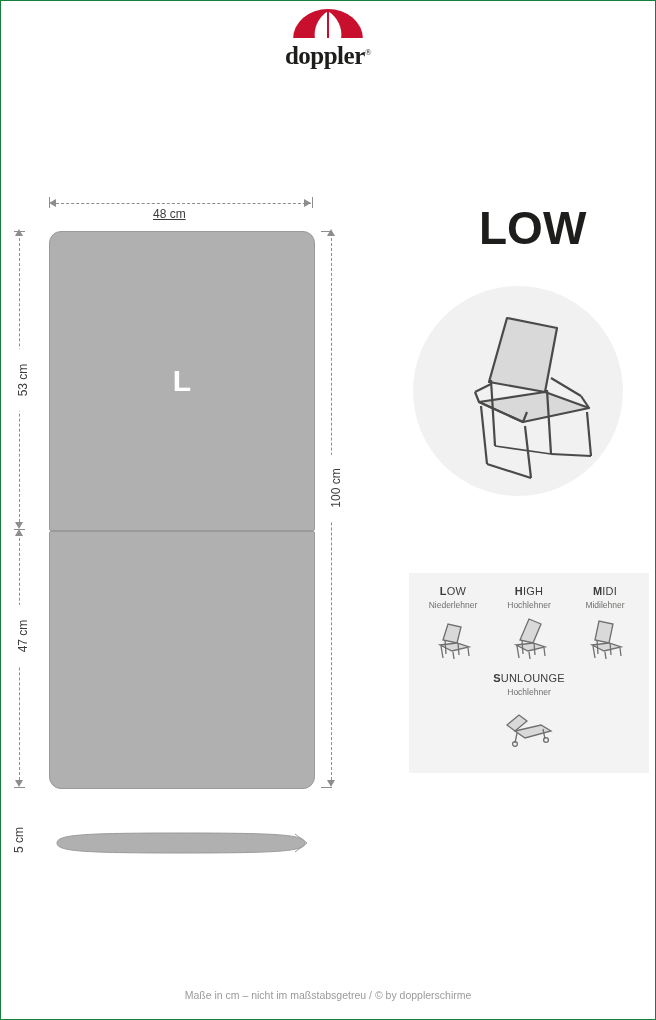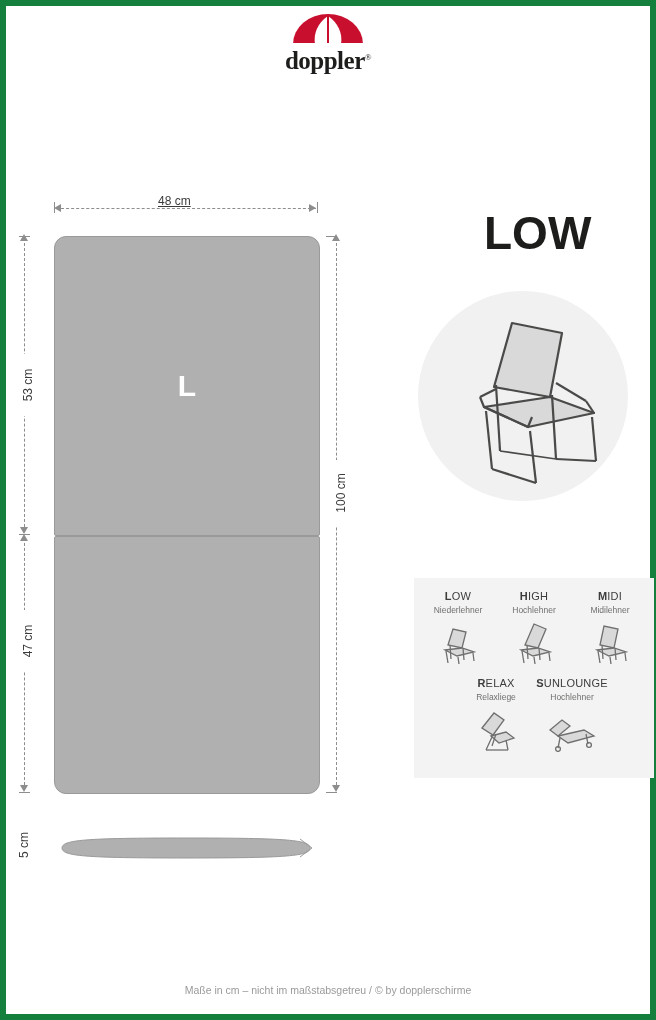--- a/index.html
+++ b/index.html
@@ -11,21 +11,21 @@
     width: 656px;
     height: 1020px;
     position: relative;
     font-family: "Liberation Sans", sans-serif;
     color: #3c3c3b;
     overflow: hidden;
   }
   .page {
     position: absolute;
     inset: 0;
-    border: 6px solid #15803d;
+    border: 1px solid #15803d;
     box-sizing: border-box;
   }
 
   
   .logo {
     position: absolute;
     left: 0; right: 0;
     top: 8px;
     height: 68px;
     display: flex;
@@ -255,21 +255,21 @@
     <div class="logo-word"><span>doppler</span><sup>®</sup></div>
   </div>
 
   <div class="cushion-area">
 
     <div class="dim-line dim-h" style="left:50px; top:22px; width:260px;"></div>
     <div class="arrow arrow-left" style="left:48px; top:18px;"></div>
     <div class="arrow arrow-right" style="left:303px; top:18px;"></div>
     <div class="tick-v" style="left:48px; top:16px;"></div>
     <div class="tick-v" style="left:311px; top:16px;"></div>
-    <div class="dim-label" style="left:148px; top:8px;text-decoration:underline;">48 cm</div>
+    <div class="dim-label" style="left:148px; top:26px;text-decoration:underline;">48 cm</div>
 
     <div class="pad pad-top">
       <span class="pad-letter">L</span>
     </div>
     <div class="pad pad-bottom"></div>
 
     <div class="dim-line dim-v" style="left:18px; top:52px; height:294px;"></div>
     <div class="arrow arrow-up" style="left:14px; top:48px;"></div>
     <div class="arrow arrow-down" style="left:14px; top:341px;"></div>
     <div class="tick-h" style="left:13px; top:50px;"></div>
@@ -382,36 +382,20 @@
                 <path d="M37 30 L38 38"></path>
             <path d="M14 22 L15 36"></path>
                 <path d="M27 25 L28 37"></path>
           </g>
             </svg>
         </div>
       </div>
     </div>
     <div class="legend-row">
       <div class="legend-item">
-        <div class="legend-title"><span>R</span><span class="rest">ELAX</span></div>
-        <div class="legend-sub">Relaxliege</div>
-        <div class="legend-icon">
-          <svg width="48" height="42" viewBox="0 0 48 42">
-              <g fill="none" stroke="#6f6f6e" stroke-width="1.3">
-            <path d="M10 18 L22 3 L32 10 L21 25 Z" fill="#d9d9d9"></path>
-            <path d="M19 26 L34 22 L42 28 L27 33 Z" fill="#d9d9d9"></path>
-            <path d="M20 27 L14 40"></path>
-                <path d="M34 30 L36 40"></path>
-            <path d="M14 40 L36 40"></path>
-                <path d="M24 24 L20 36"></path>
-          </g>
-            </svg>
-        </div>
-      </div>
-      <div class="legend-item">
         <div class="legend-title"><span>S</span><span class="rest">UNLOUNGE</span></div>
         <div class="legend-sub">Hochlehner</div>
         <div class="legend-icon">
           <svg width="52" height="42" viewBox="0 0 52 42">
               <g fill="none" stroke="#6f6f6e" stroke-width="1.3">
             <path d="M4 20 L16 10 L24 16 L12 26 Z" fill="#d9d9d9"></path>
             <path d="M12 26 L38 20 L48 26 L22 33 Z" fill="#d9d9d9"></path>
             <path d="M14 28 L12 38"></path>
                 <path d="M40 24 L42 34"></path>
             <circle cx="12" cy="39" r="2.4"></circle>

